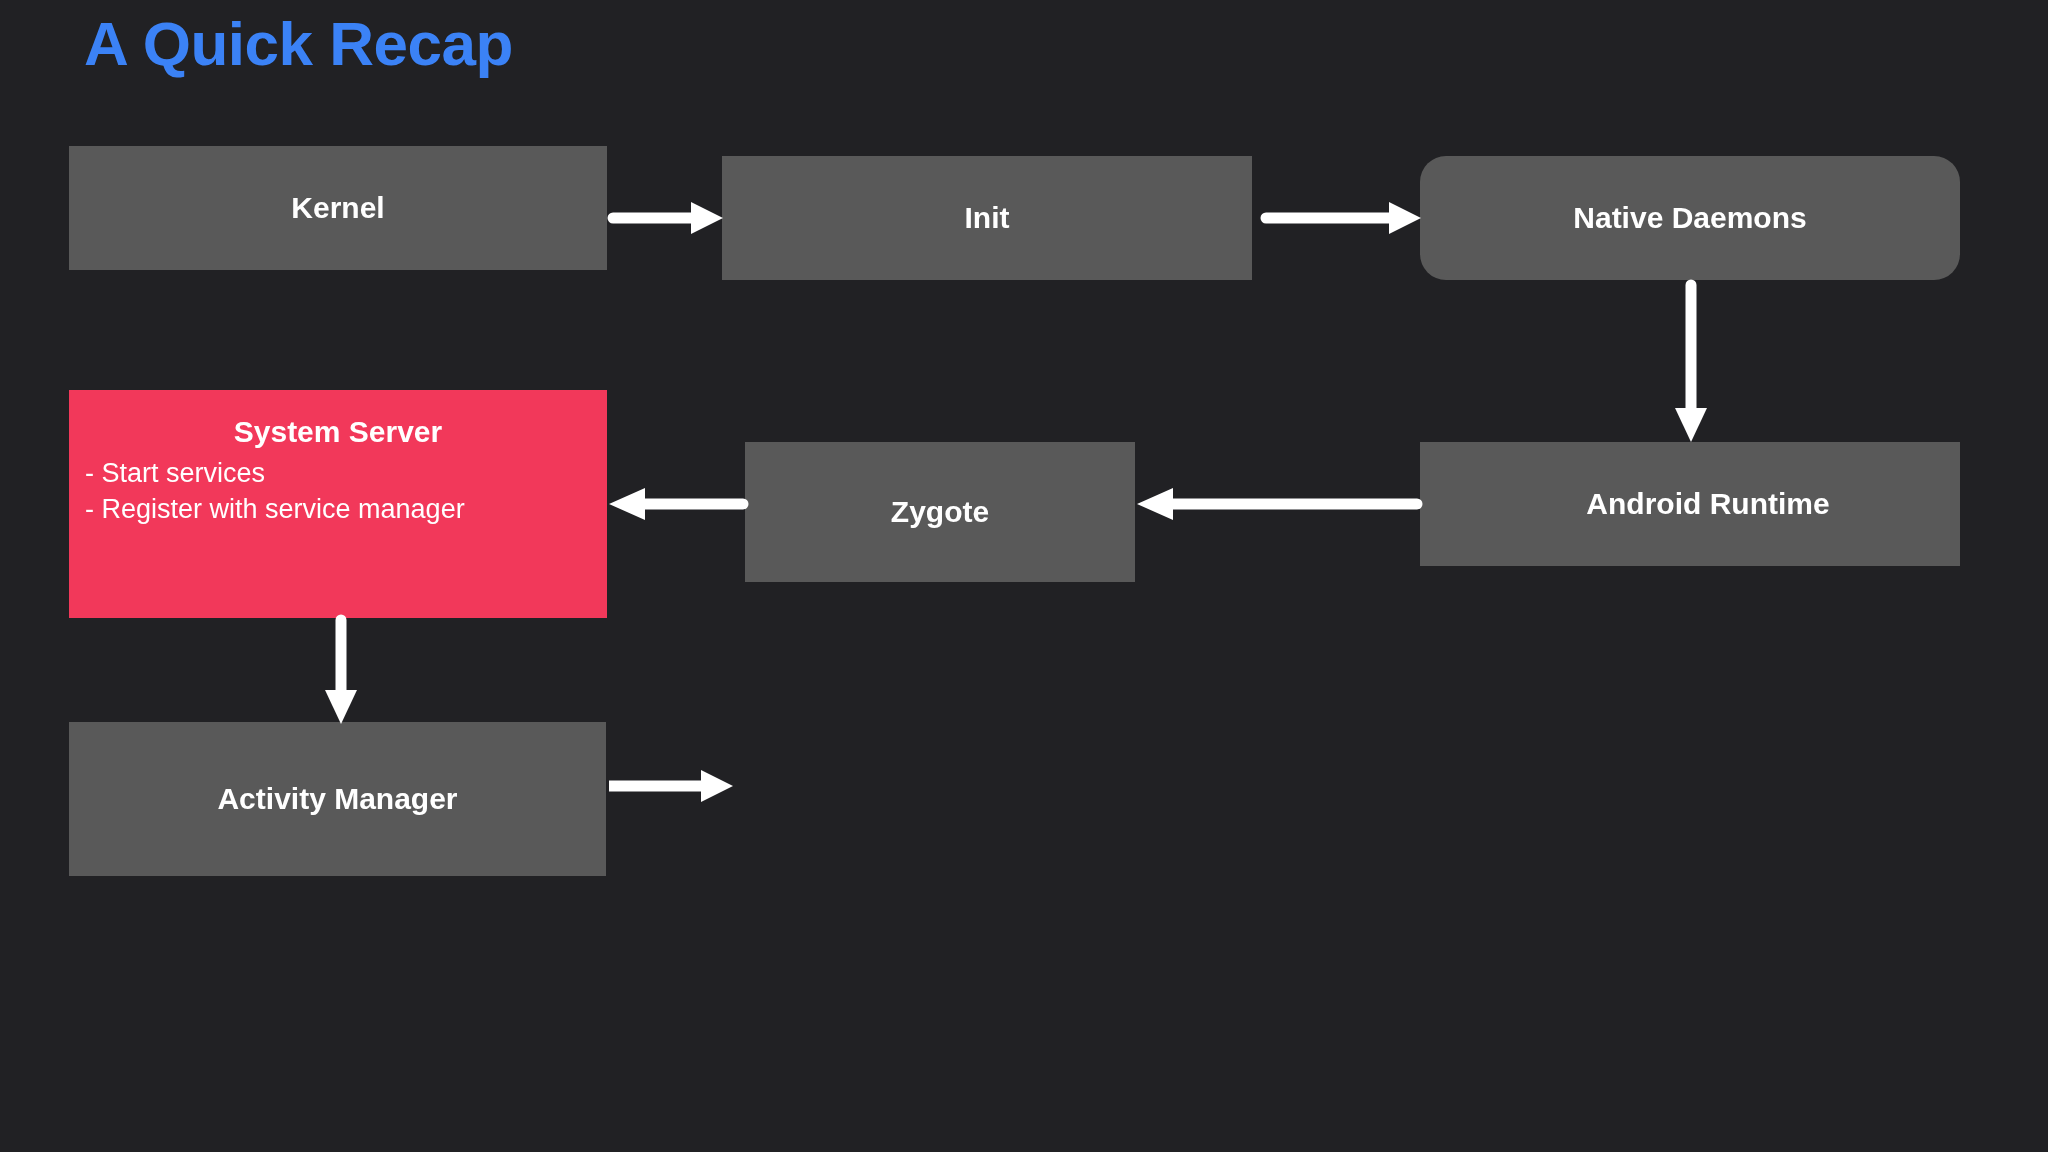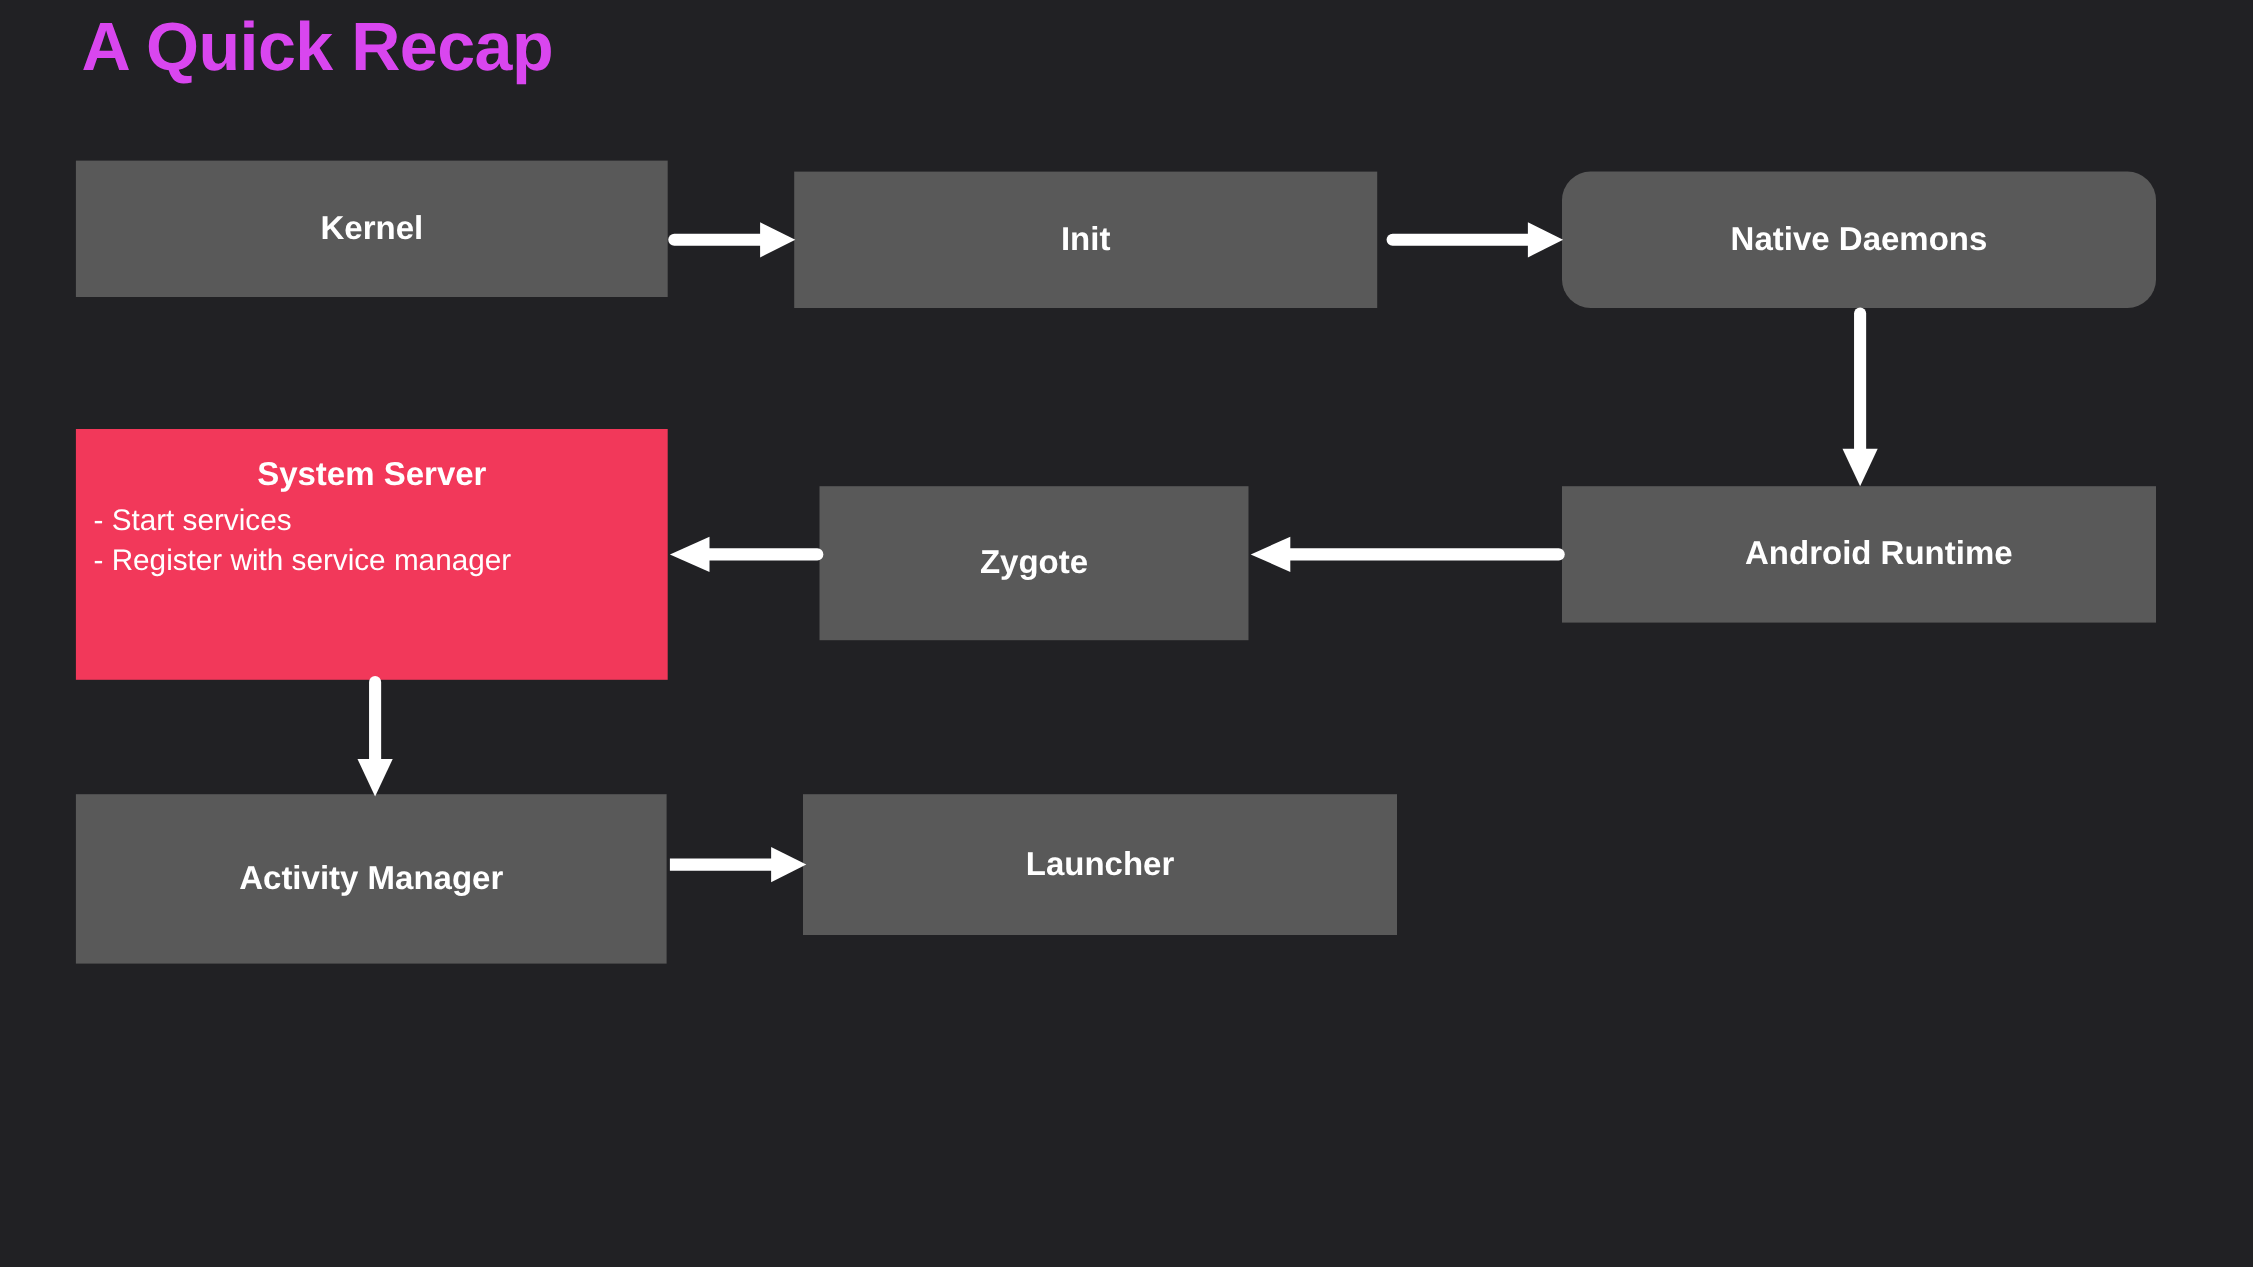--- a/index.html
+++ b/index.html
@@ -15,25 +15,25 @@
     -webkit-font-smoothing: antialiased;
   }
   #slide {
     position: relative;
     width: 2048px;
     height: 1152px;
     background: #212124;
   }
   #slide-title {
     position: absolute;
-    left: 74px;
+    left: 84px;
     top: 8px;
     font-size: 62px;
     font-weight: bold;
-    color: #d946ef;
+    color: #3b82f6;
     letter-spacing: -0.5px;
     line-height: 1.15;
     white-space: nowrap;
   }
   .node {
     position: absolute;
     box-sizing: border-box;
     color: #ffffff;
     display: flex;
     flex-direction: column;
@@ -111,23 +111,20 @@
   </div>
 
   <div class="node gray" style="left:1420px; top:442px; width:540px; height:124px;padding-left:36px;">
     <div class="node-title">Android Runtime</div>
   </div>
 
   <div class="node gray" style="left:69px; top:722px; width:537px; height:154px;">
     <div class="node-title">Activity Manager</div>
   </div>
 
-  <div class="node gray" style="left:730px; top:722px; width:540px; height:128px;">
-    <div class="node-title">Launcher</div>
-  </div>
 
   <div class="arrow" style="left:607px; top:198px; width:118px; height:40px;">
     <svg width="118" height="40" viewBox="0 0 118 40">
       <path d="M6,20 L88,20" stroke="#ffffff" stroke-width="11" stroke-linecap="round" fill="none"></path>
       <polygon points="84,4 116,20 84,36" fill="#ffffff"></polygon>
     </svg>
   </div>
 
   <div class="arrow" style="left:1260px; top:198px; width:163px; height:40px;">
     <svg width="163" height="40" viewBox="0 0 163 40">

